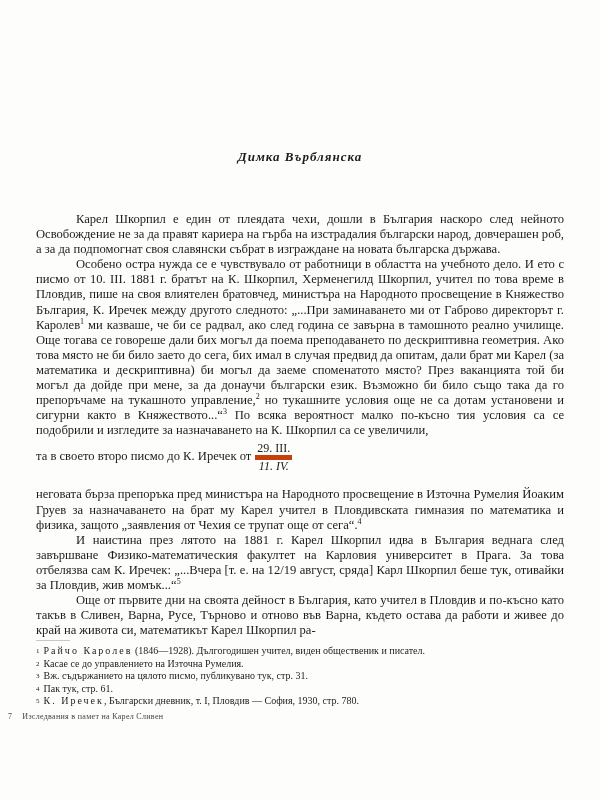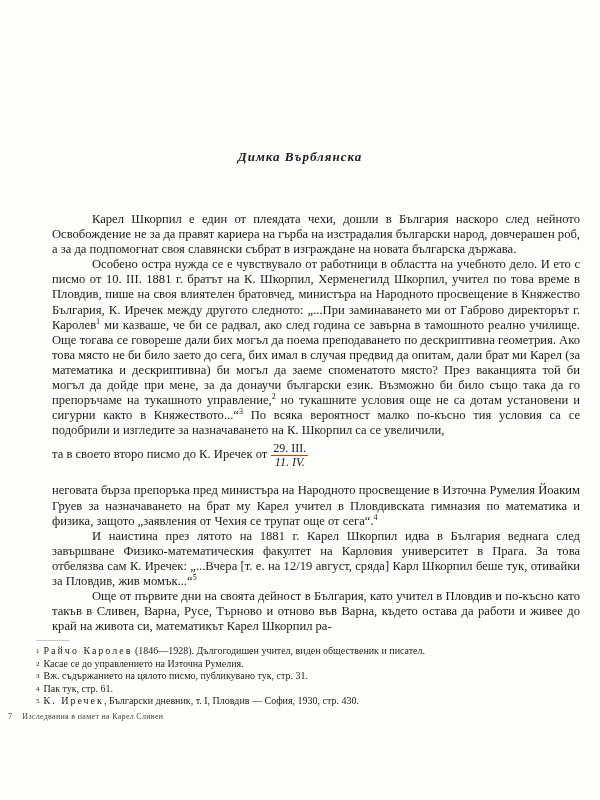--- a/index.html
+++ b/index.html
@@ -15,30 +15,30 @@
     position: absolute; left: 60px; top: 130px; width: 480px;
     text-align: center; font-family: "Liberation Sans", "DejaVu Sans", sans-serif;
     font-weight: bold; font-size: 12.5px; letter-spacing: 0.6px;
   }
   .author {
     position: absolute; left: 60px; top: 149px; width: 480px;
     text-align: center; font-style: italic; font-weight: bold;
     font-size: 13px; letter-spacing: 1px;
   }
   .body {
-    position: absolute; left: 52px; top: 212px; width: 528px;
+    position: absolute; left: 36px; top: 212px; width: 528px;
     font-size: 12.6px; line-height: 15.1px; text-align: justify;
   }
   .body p { margin: 0; text-indent: 40px; }
   .body p.frac-line { text-indent: 0; line-height: 15px; margin: 4px 0 14px 0; }
   .frac {
     display: inline-block; vertical-align: middle; text-align: center;
     font-size: 12px; line-height: 13px; margin: 0 4px;
   }
-  .frac .num { display: block; border-bottom: 1px solid #c2410c; padding: 0 2px; text-align: center; }
+  .frac .num { display: block; border-bottom: 5px solid #c2410c; padding: 0 2px; text-align: center; }
   .frac .den { display: block; padding: 0 2px; font-style: italic; }
   sup { font-size: 8px; line-height: 0; }
   .rule {
     position: absolute; left: 36px; top: 640px; width: 34px; height: 0;
     border-top: 1px solid #c8c8c8;
   }
   .footnotes {
     position: absolute; left: 36px; top: 645px; width: 520px;
     font-size: 10px; line-height: 12.6px;
   }
@@ -67,20 +67,20 @@
     <p>Още от първите дни на своята дейност в България, като учител в Пловдив и по-късно като такъв в Сливен, Варна, Русе, Търново и отново във Варна, където остава да работи и живее до край на живота си, математикът Карел Шкорпил ра-</p>
   </div>
 
   <div class="rule"></div>
 
   <div class="footnotes">
     <div class="fn"><span class="fn-num">1</span><span class="spaced">Райчо Каролев</span><span> (1846—1928). Дългогодишен учител, виден общественик и писател.</span></div>
     <div class="fn"><span class="fn-num">2</span><span>Касае се до управлението на Източна Румелия.</span></div>
     <div class="fn"><span class="fn-num">3</span><span>Вж. съдържанието на цялото писмо, публикувано тук, стр. 31.</span></div>
     <div class="fn"><span class="fn-num">4</span><span>Пак тук, стр. 61.</span></div>
-    <div class="fn"><span class="fn-num">5</span><span class="spaced">К. Иречек</span><span>, Български дневник, т. I, Пловдив — София, 1930, стр. 430.</span></div>
+    <div class="fn"><span class="fn-num">5</span><span class="spaced">К. Иречек</span><span>, Български дневник, т. I, Пловдив — София, 1930, стр. 780.</span></div>
   </div>
 
   <div class="page-footer">
     <span class="pnum">7</span><span>Изследвания в памет на Карел Сливен</span>
   </div>
 
 </div>
 
 </body></html>

